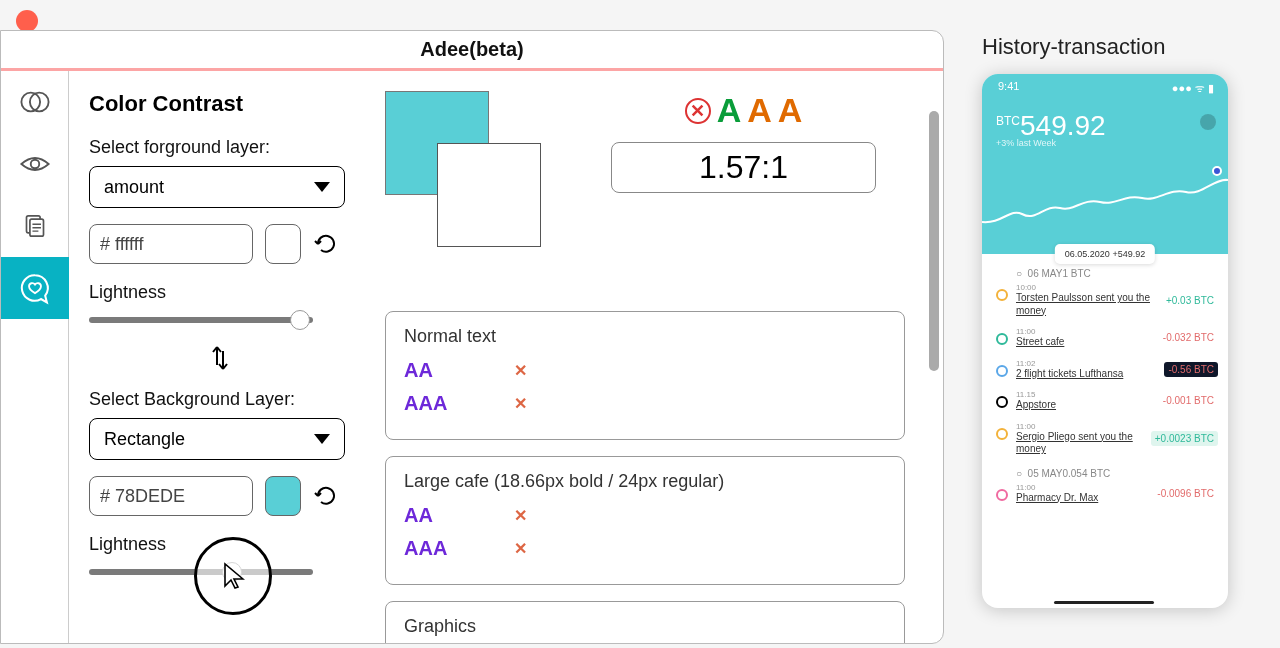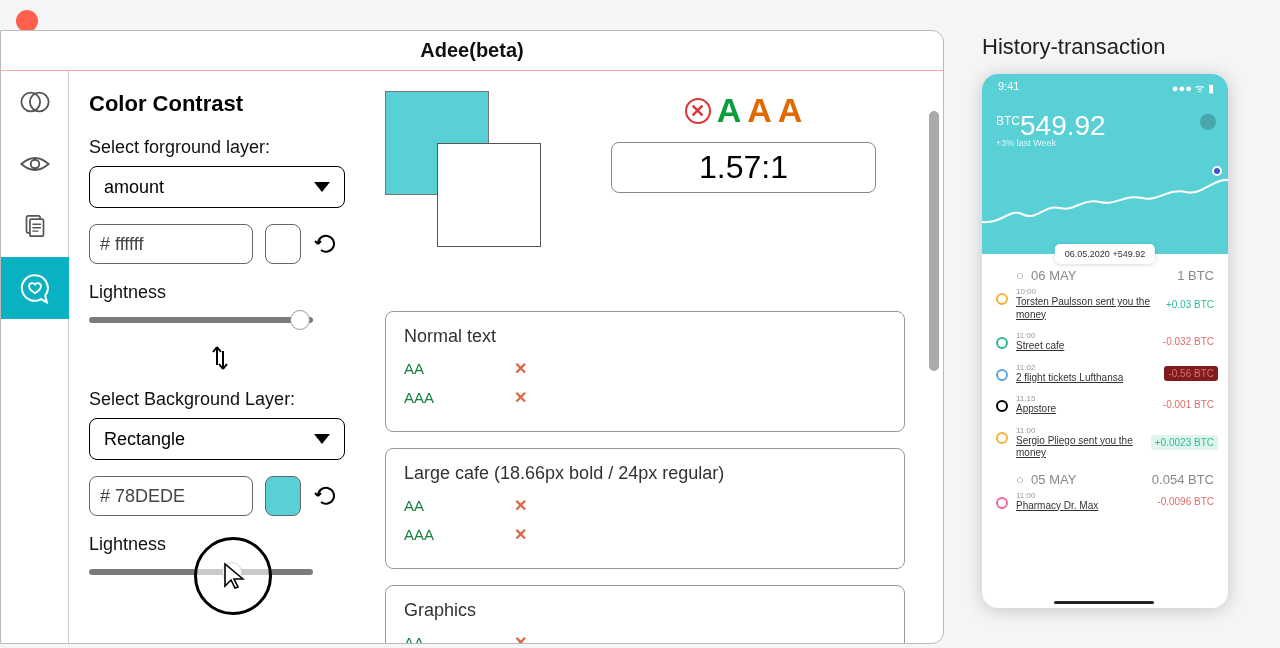--- a/index.html
+++ b/index.html
@@ -4,21 +4,21 @@
 <style>
   * { box-sizing: border-box; margin: 0; padding: 0; }
   html, body { width: 1280px; height: 648px; font-family: -apple-system, "Helvetica Neue", Arial, sans-serif; background:#f5f5f5; overflow:hidden;}
   body { position:relative; }
 
   
   .stage { position:absolute; left:0; top:30px; width:944px; height:614px; background:#fff; border-top-right-radius:12px; border-bottom-right-radius:12px; border:1px solid #bbb; overflow:hidden;}
   .topspacer { position:absolute; left:0; top:0; width:944px; height:30px;}
 
   
-  .titlebar { height:40px; width:100%; display:flex; align-items:center; justify-content:center; border-bottom:1px solid #fca5a5; position:relative;}
+  .titlebar { height:40px; width:100%; display:flex; align-items:center; justify-content:center; border-bottom:3px solid #fca5a5; position:relative;}
   .titlebar .title { font-weight:700; font-size:20px; color:#111;}
   .traffic { position:absolute; left:14px; top:10px; width:22px; height:22px; border-radius:50%; background:#ff5f4c;}
   .topspacer .traffic { left:16px; top:10px;}
 
   
   .sidebar { position:absolute; left:0; top:40px; bottom:0; width:68px; background:#fff; border-right:1px solid #ccc;}
   .sideitem { width:68px; height:62px; display:flex; align-items:center; justify-content:center; cursor:pointer;}
   .sideitem.active { background:#08b2c3; }
   .sideitem svg { width:34px; height:34px; }
 
@@ -58,51 +58,51 @@
 
   .ratiobox { position:absolute; left:226px; top:0; width:265px; }
   .aaa-row { display:flex; align-items:center; justify-content:center; gap:6px; font-size:34px; font-weight:800; }
   .aaa-row .xbadge { width:26px; height:26px; border:2.5px solid #d33; border-radius:50%; display:inline-flex; align-items:center; justify-content:center; color:#d33; font-weight:700; font-size:18px;}
   .ratiobox .value { margin-top:12px; border:1.5px solid #888; border-radius:8px; padding:6px 26px; font-size:32px; font-weight:400; text-align:center;}
 
   .check-groups { margin-top:50px; }
   .check-card { border:1px solid #999; border-radius:8px; padding:14px 18px 14px 18px; margin-bottom:16px; }
   .check-card h4 { font-size:18px; font-weight:400; color:#333; margin-bottom:12px;}
   .check-row { display:flex; align-items:center; gap:70px; margin-bottom:10px; }
-  .check-row .lvl { color:#15803d; font-weight:400; font-size:15px; width:40px;}
+  .check-row .lvl { color:#6d28d9; font-weight:700; font-size:20px; width:40px;}
   .check-row .res { color:#d64; font-weight:700;}
 
   
   .fake-scroll { position:absolute; right:4px; top:80px; width:10px; height:260px; background:#aaa; border-radius:6px; }
 
   
   .phone-wrap { position:absolute; left:982px; top:34px; width:260px; }
   .phone-wrap h3 { font-size:22px; font-weight:400; color:#222; margin-bottom:14px;}
   .phone { width:246px; height:534px; background:#fff; border-radius:16px; box-shadow:0 2px 18px rgba(0,0,0,0.20); overflow:hidden; position:relative;}
   .phone-top { height:180px; background:#59cfd6; color:#fff; position:relative; }
   .statusbar { position:absolute; top:6px; left:16px; right:14px; font-size:11px; display:flex; justify-content:space-between;}
   .balance-head { position:absolute; top:40px; left:14px; font-size:12px; }
   .balance { position:absolute; top:36px; left:38px; font-size:28px; font-weight:500;}
   .sub { position:absolute; top:64px; left:14px; font-size:9px; opacity:.8;}
   .avatar { position:absolute; top:40px; right:12px; width:16px; height:16px; border-radius:50%; background:rgba(0,0,0,.2);}
   .datebadge { position:absolute; left:50%; bottom:-10px; transform:translateX(-50%); background:#fff; color:#333; font-size:9px; padding:5px 10px; border-radius:5px; box-shadow:0 1px 4px rgba(0,0,0,.15);}  
   .chartline { position:absolute; left:0; right:0; bottom:20px; height:60px;}
   .chartdot { position:absolute; right:6px; bottom:78px; width:10px;height:10px;border-radius:50%;background:#3a55d6;border:2px solid #fff;}
 
   .txlist { position:absolute; top:190px; left:0; right:0; bottom:0; overflow:hidden;}
-  .dayhead { display:flex; justify-content:space-between; padding:4px 14px 2px 34px; font-size:13px; color:#888;}
+  .dayhead { display:flex; padding:4px 14px 2px 34px; font-size:10px; color:#888;}
   .tx { display:flex; align-items:flex-start; padding:2px 10px 8px 14px;}
   .bullet { width:12px;height:12px;border-radius:50%;margin-top:6px;margin-right:8px;flex:none;}
   .txbody { flex:1; }
   .txtime { font-size:8px; color:#999;}
   .txdesc { font-size:10px; color:#333; line-height:1.25;text-decoration:underline;}
   .txamt { font-size:10px; font-weight:500; align-self:center; padding:2px 4px; border-radius:3px;}
   .amt-pos { color:#2fb99a; }
   .amt-neg { color:#e26b6b; }
-  .amt-hl-neg { background:#7f1d1d; color:#e26b6b;}
+  .amt-hl-neg { background:#0f172a; color:#e26b6b;}
   .amt-hl-pos { background:#dff5ee; color:#2fb99a;}
   .scrollhint { position:absolute; bottom:4px; left:72px; width:100px; height:3px; background:#222; border-radius:3px;}
 
 </style>
 </head>
 <body>
 
 <div class="topspacer">
   <div class="traffic"></div>
 </div>

